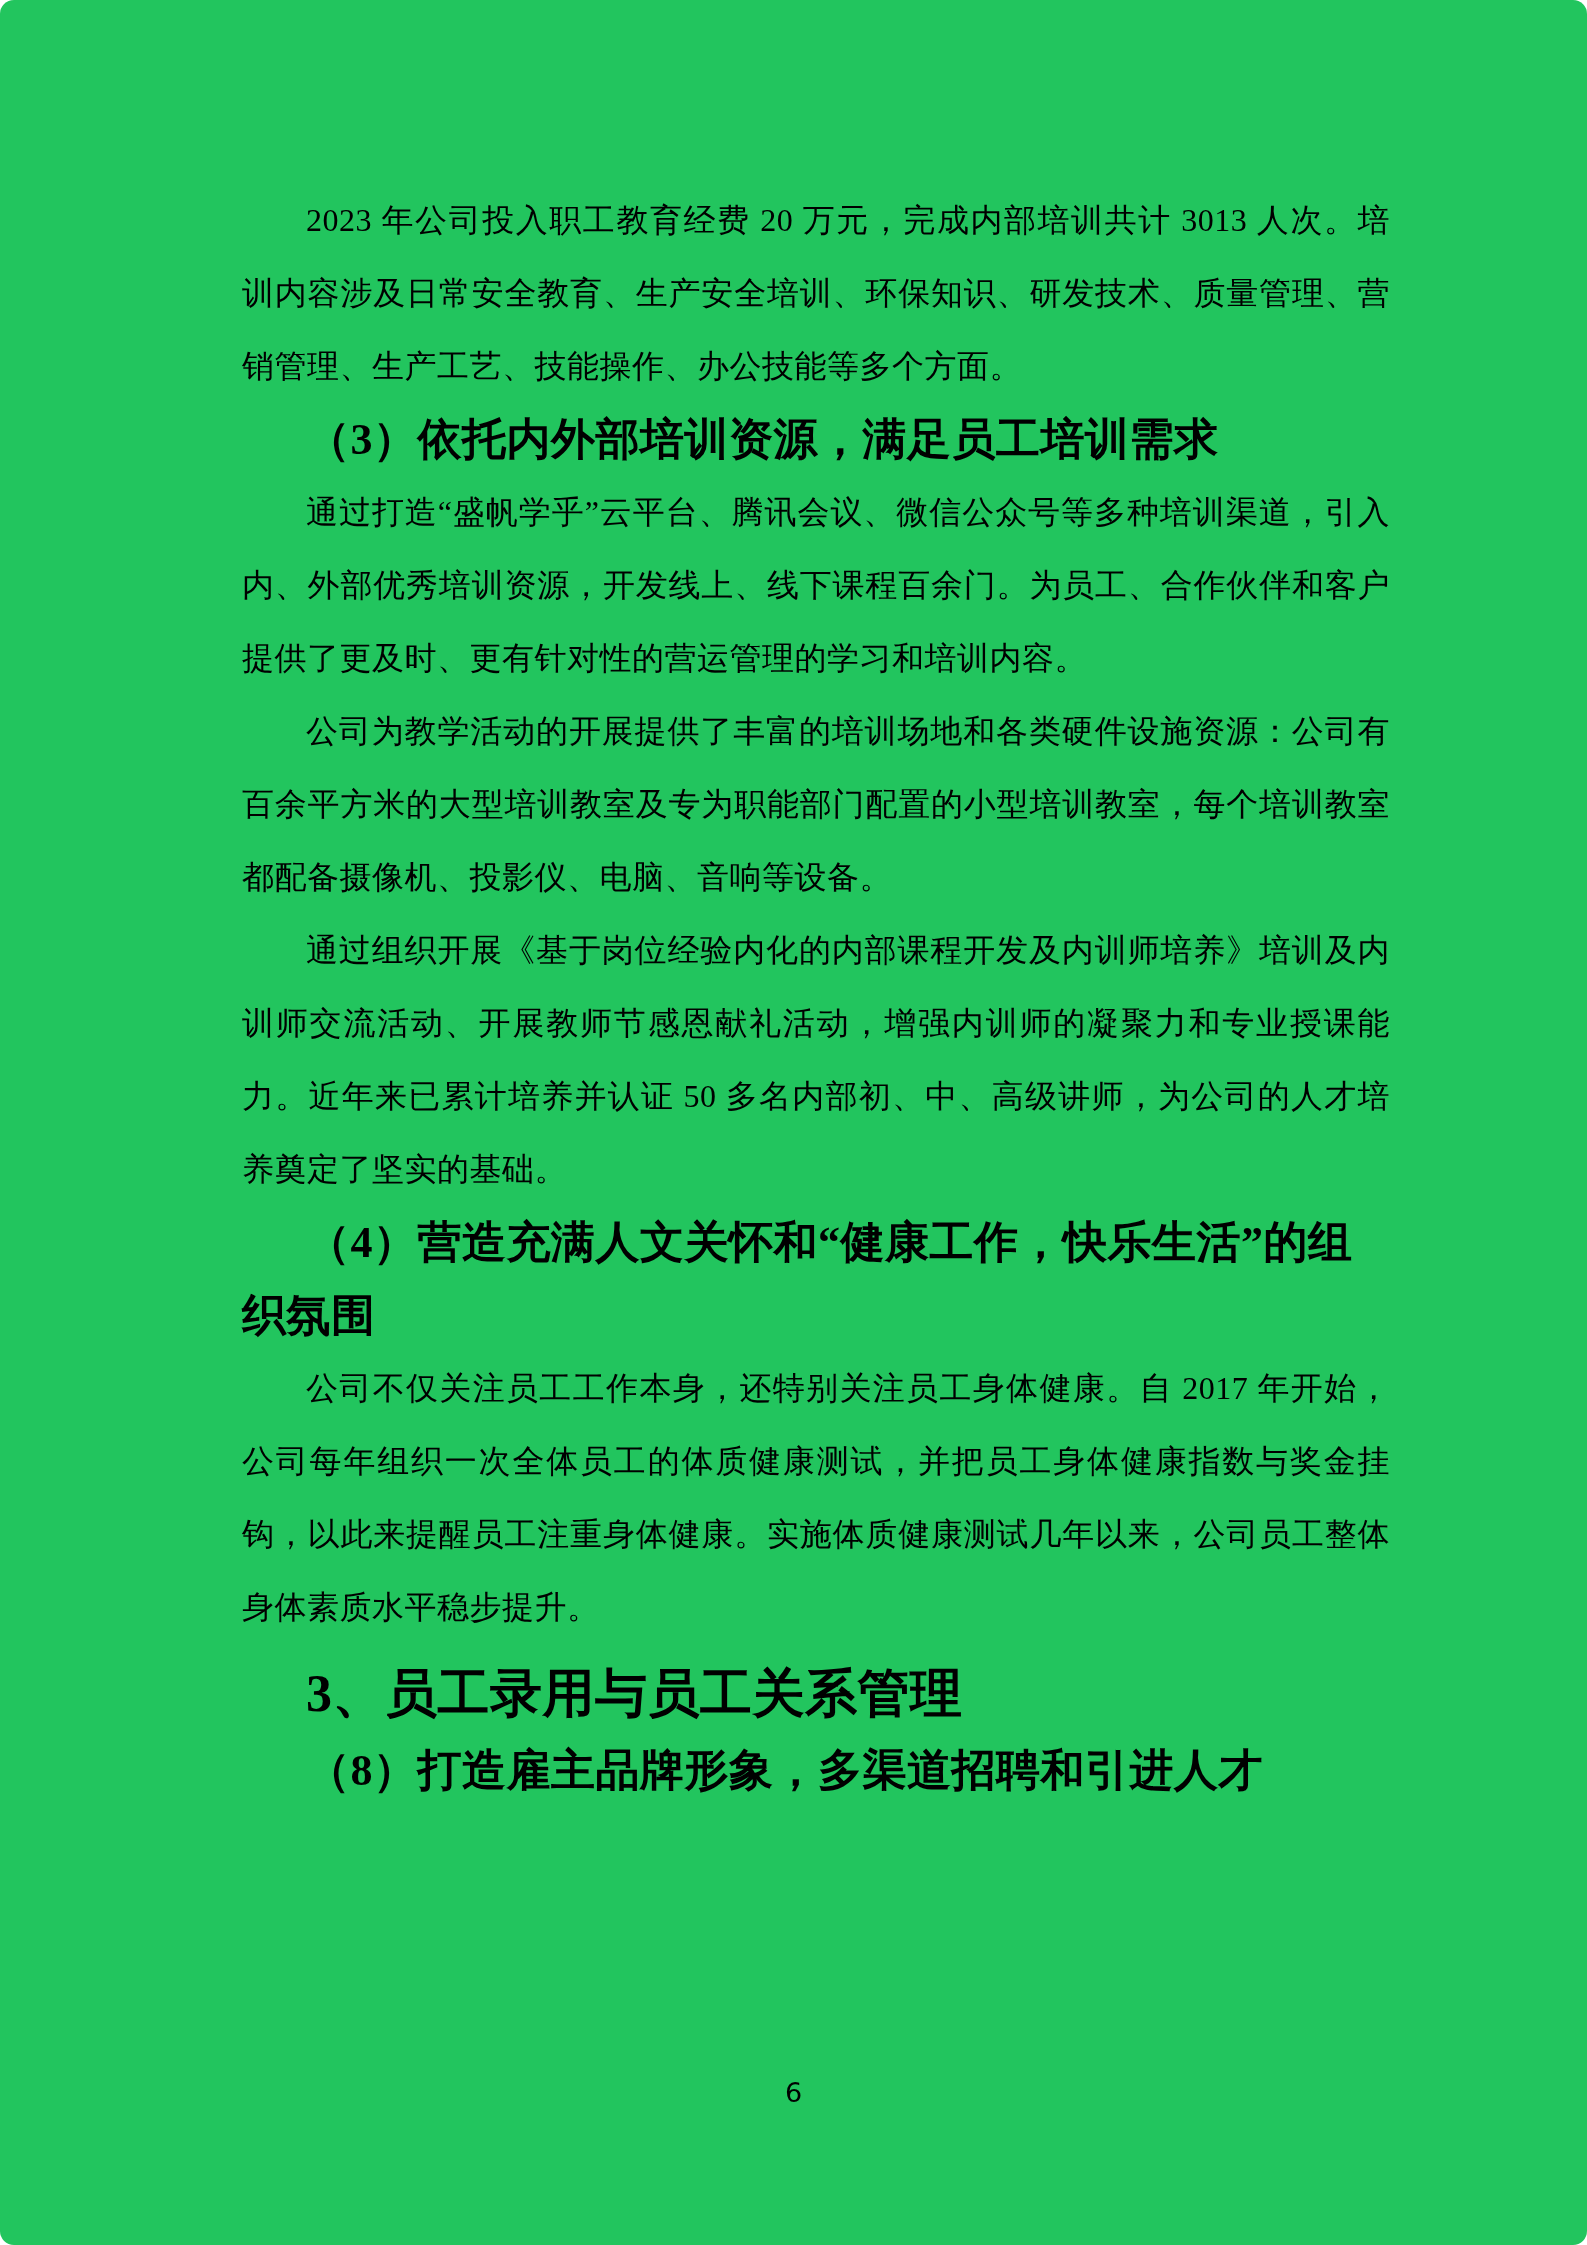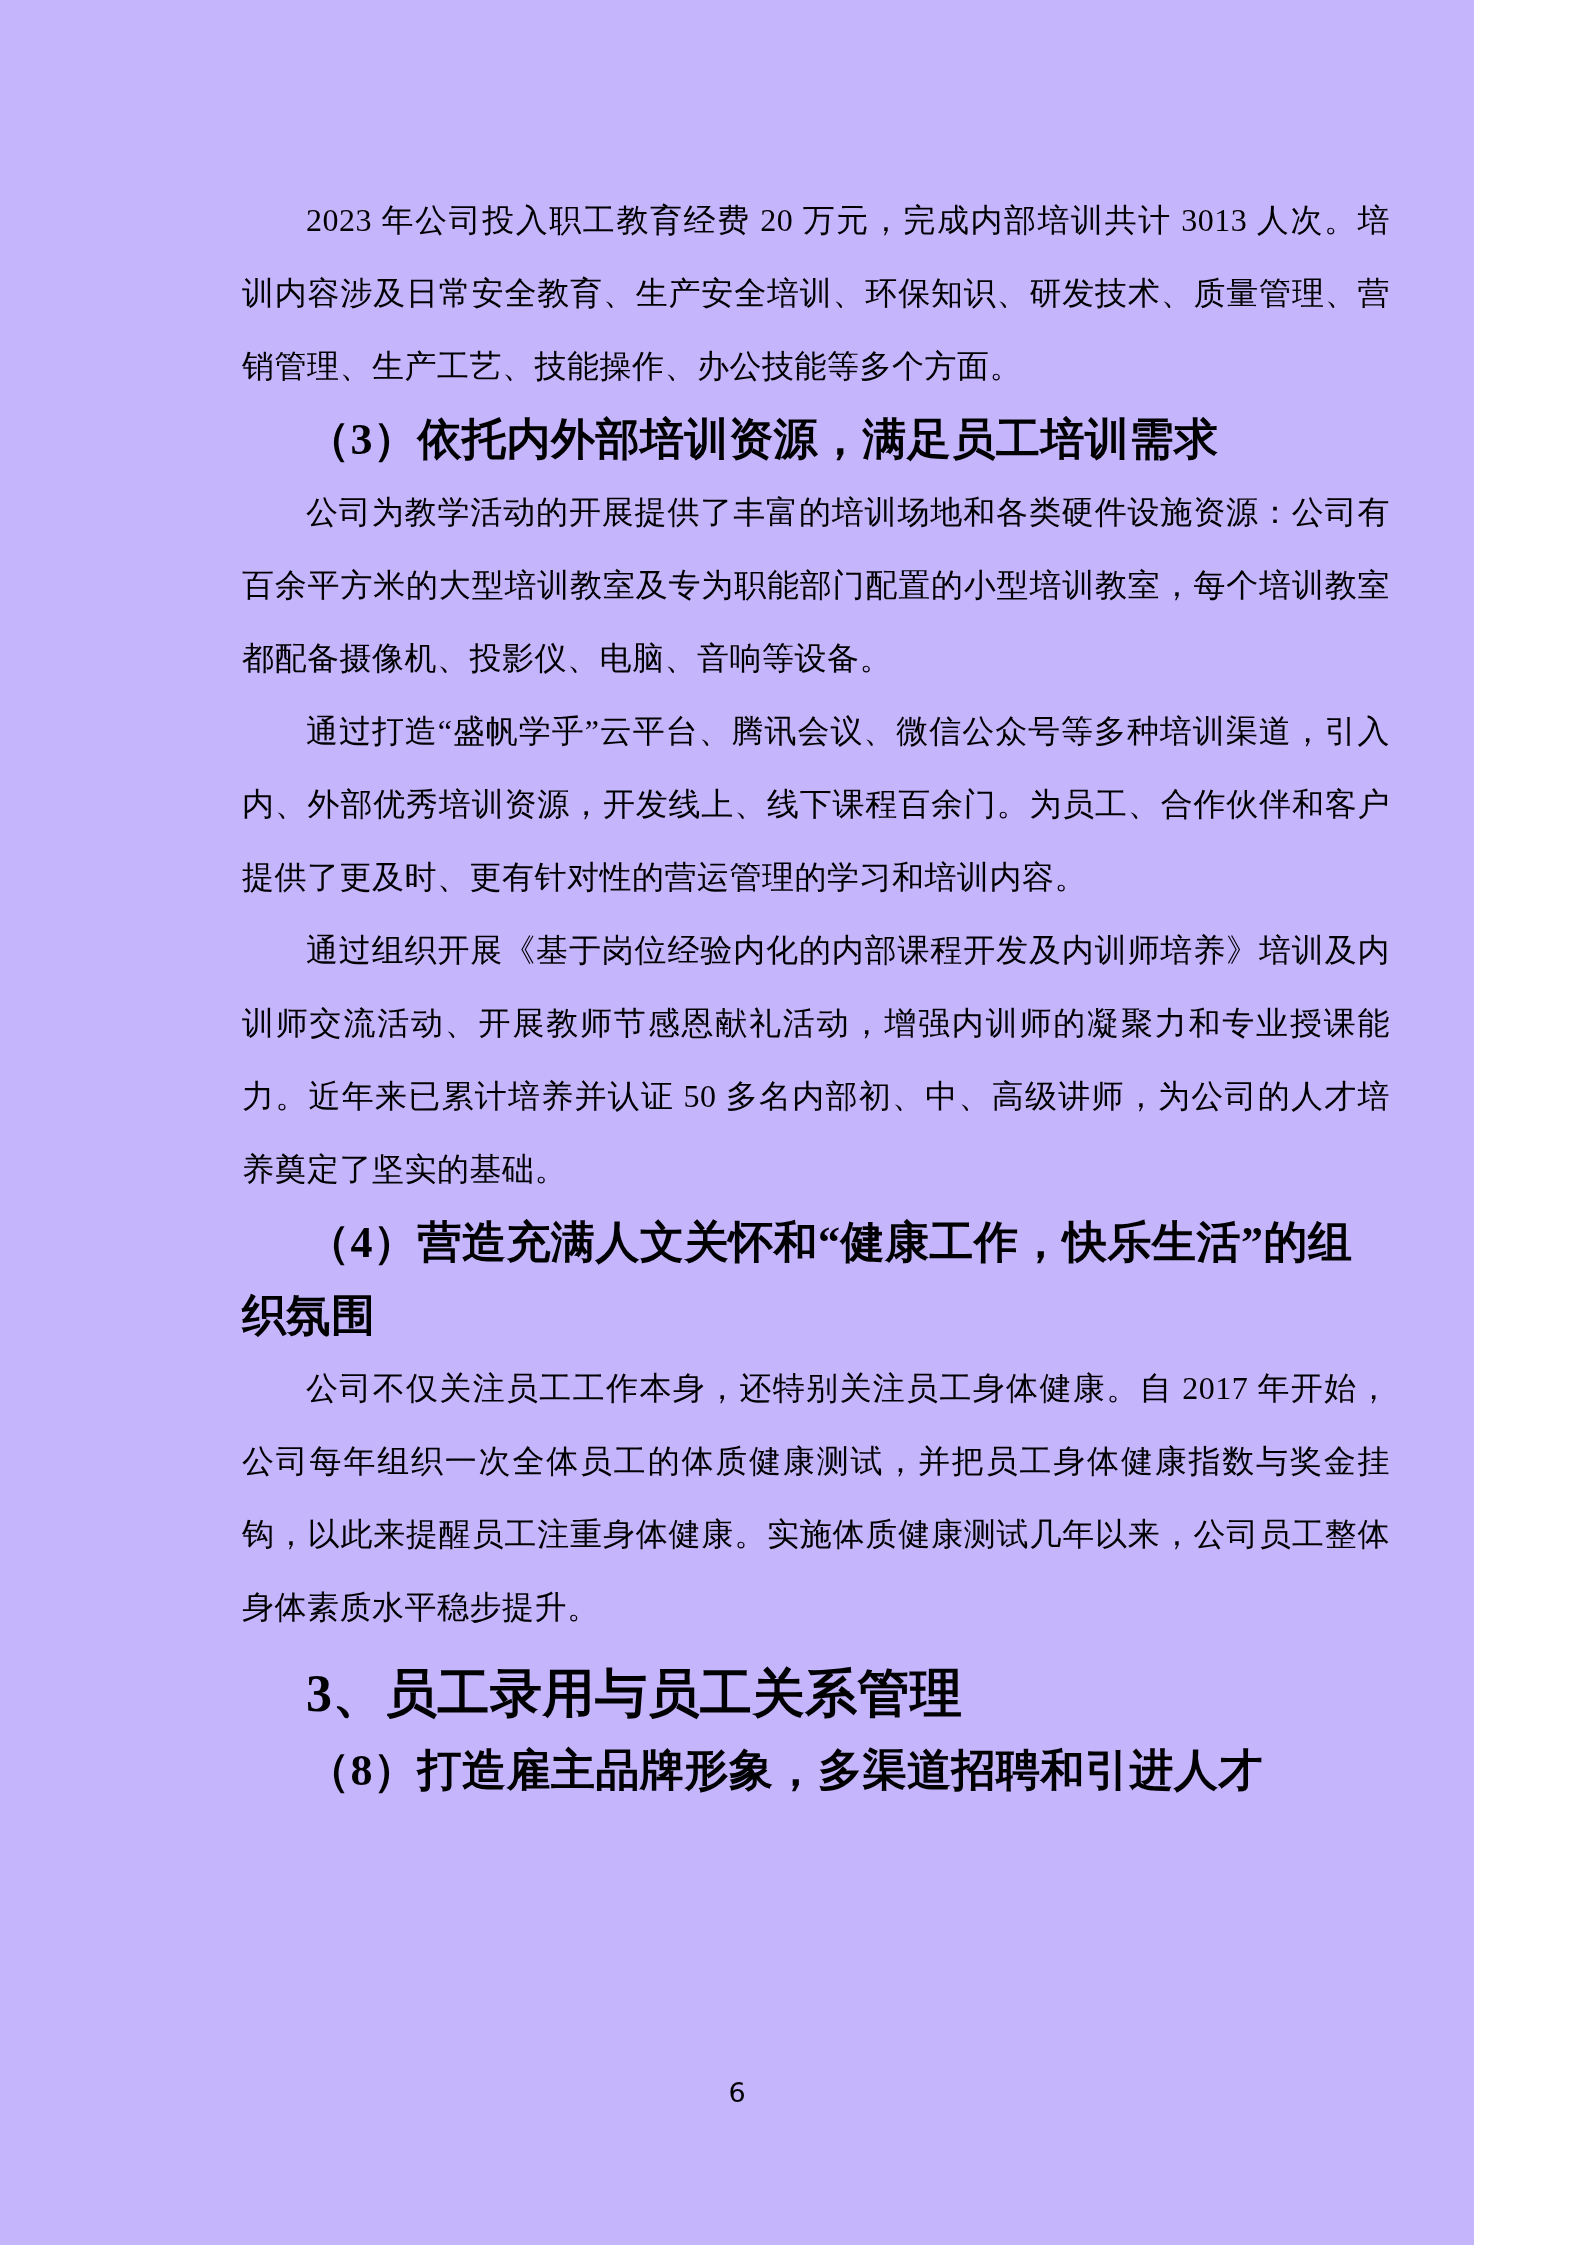--- a/index.html
+++ b/index.html
@@ -2,26 +2,27 @@
 <html><head>
 <meta charset="utf-8">
 <style>
   html, body {
     margin: 0;
     padding: 0;
     background: #ffffff;
   }
   .page {
     position: relative;
-    width: 1474px;
+    width: 1587px;
     height: 2245px;
-    background: #c4b5fd;
+    background: #22c55e;
     color: #000000;
     font-family: "Liberation Serif", "DejaVu Serif", serif;
     overflow: hidden;
+    border-radius: 14px;
   }
   .content {
     position: absolute;
     left: 242px;
     top: 184px;
     width: 1148px;
   }
   .para {
     margin: 0;
     font-size: 32px;
@@ -59,22 +60,22 @@
     color: #000000;
   }
 </style>
 </head>
 <body>
 
 <div class="page">
   <div class="content">
     <p class="para">2023 年公司投入职工教育经费 20 万元，完成内部培训共计 3013 人次。培训内容涉及日常安全教育、生产安全培训、环保知识、研发技术、质量管理、营销管理、生产工艺、技能操作、办公技能等多个方面。</p>
     <p class="subheading">（3）依托内外部培训资源，满足员工培训需求</p>
+    <p class="para">通过打造“盛帆学乎”云平台、腾讯会议、微信公众号等多种培训渠道，引入内、外部优秀培训资源，开发线上、线下课程百余门。为员工、合作伙伴和客户提供了更及时、更有针对性的营运管理的学习和培训内容。</p>
     <p class="para">公司为教学活动的开展提供了丰富的培训场地和各类硬件设施资源：公司有百余平方米的大型培训教室及专为职能部门配置的小型培训教室，每个培训教室都配备摄像机、投影仪、电脑、音响等设备。</p>
-    <p class="para">通过打造“盛帆学乎”云平台、腾讯会议、微信公众号等多种培训渠道，引入内、外部优秀培训资源，开发线上、线下课程百余门。为员工、合作伙伴和客户提供了更及时、更有针对性的营运管理的学习和培训内容。</p>
     <p class="para">通过组织开展《基于岗位经验内化的内部课程开发及内训师培养》培训及内训师交流活动、开展教师节感恩献礼活动，增强内训师的凝聚力和专业授课能力。近年来已累计培养并认证 50 多名内部初、中、高级讲师，为公司的人才培养奠定了坚实的基础。</p>
     <p class="subheading">（4）营造充满人文关怀和“健康工作，快乐生活”的组织氛围</p>
     <p class="para">公司不仅关注员工工作本身，还特别关注员工身体健康。自 2017 年开始，公司每年组织一次全体员工的体质健康测试，并把员工身体健康指数与奖金挂钩，以此来提醒员工注重身体健康。实施体质健康测试几年以来，公司员工整体身体素质水平稳步提升。</p>
     <h2 class="heading-large">3、员工录用与员工关系管理</h2>
     <p class="subheading">（8）打造雇主品牌形象，多渠道招聘和引进人才</p>
   </div>
   <div class="footer">6</div>
 </div>
 
 </body></html>

